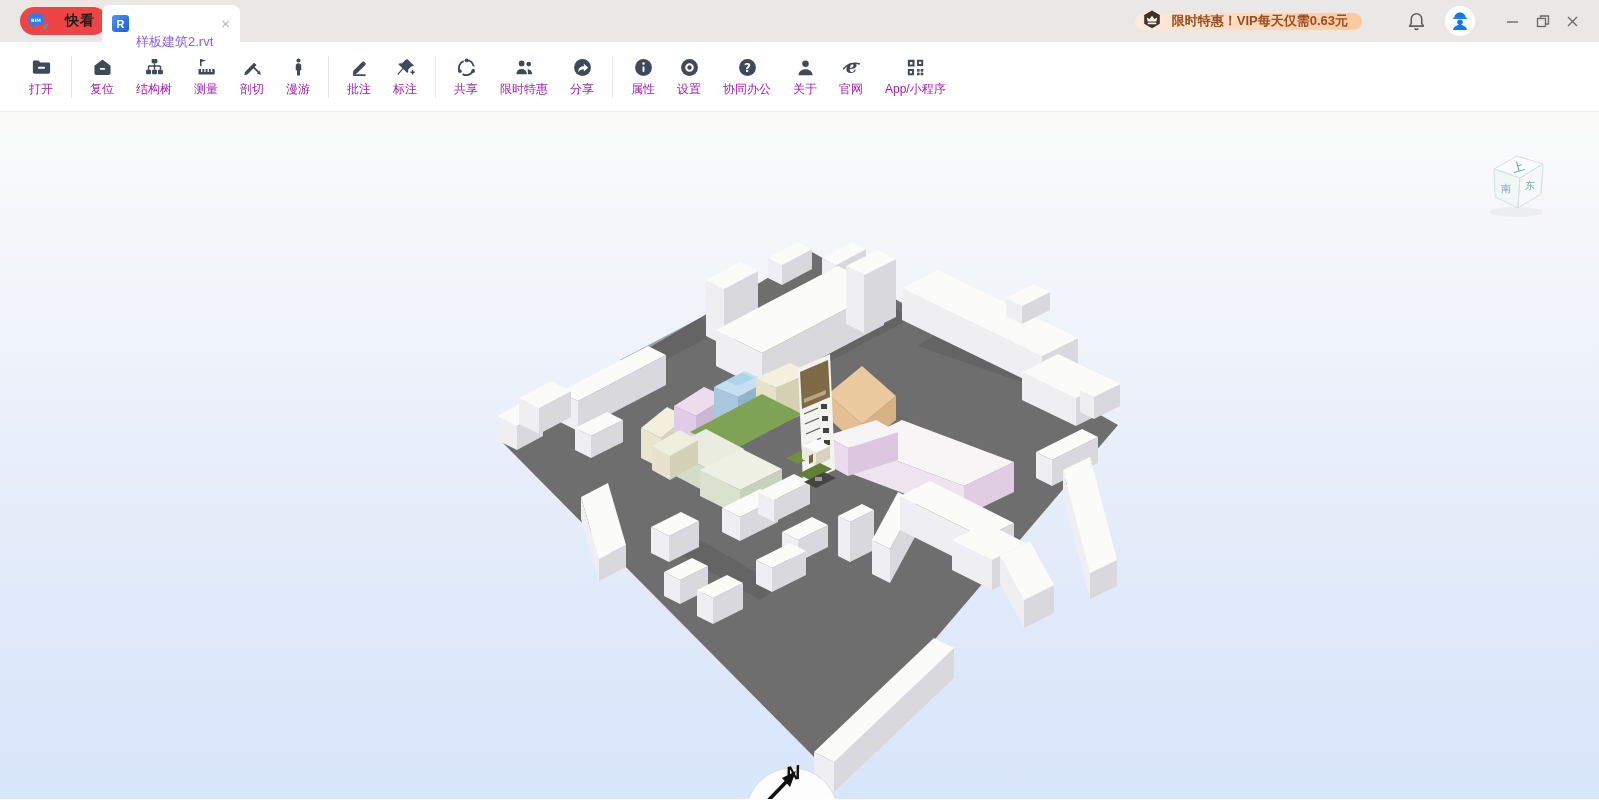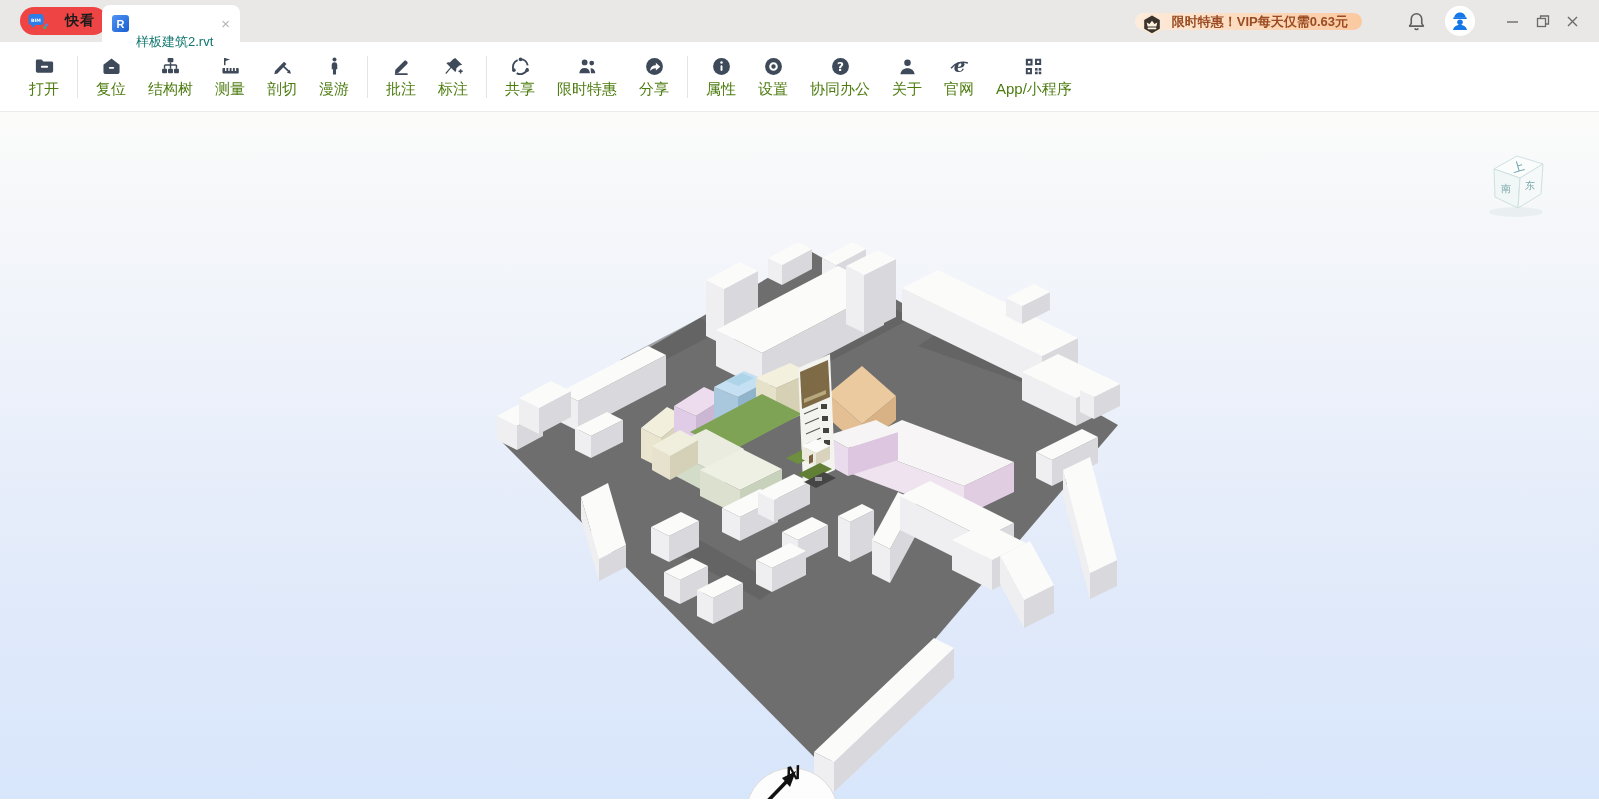--- a/index.html
+++ b/index.html
@@ -6,38 +6,38 @@
     font-family:"Liberation Sans","DejaVu Sans",sans-serif;-webkit-font-smoothing:antialiased;}
   
   .titlebar{position:relative;height:42px;background:#e9e8e6;display:flex;align-items:center;}
   .logo-pill{position:absolute;left:20px;top:7px;height:28px;padding:0 12px 0 8px;border-radius:15px;
     background:#ef4444;display:flex;align-items:center;gap:17px;cursor:pointer;}
   .logo-pill .app-name{font-size:14px;font-weight:700;color:#1c1c1c;letter-spacing:1px;}
   .tab{position:absolute;left:102px;top:5px;height:37px;width:138px;background:#ffffff;
     border-radius:8px 8px 0 0;display:flex;align-items:center;padding:0 10px;box-sizing:border-box;gap:7px;}
   .tab .r-badge{width:17px;height:17px;border-radius:3px;background:linear-gradient(135deg,#4f94f5,#1b5fd0);
     color:#fff;font-size:11px;font-weight:700;display:flex;align-items:center;justify-content:center;flex:0 0 auto;}
-  .tab .tab-title{font-size:13px;color:#0f766e;white-space:nowrap;margin-top:36px;}
+  .tab .tab-title{font-size:13px;color:#8b5cf6;white-space:nowrap;margin-top:36px;}
   .tab .tab-close{margin-left:auto;color:#b3b3b3;font-size:15px;line-height:1;cursor:pointer;}
   .tb-right{position:absolute;right:0;top:0;height:42px;display:flex;align-items:center;}
   .promo{height:17px;border-radius:14px;background:linear-gradient(90deg,#fdecdc,#fbc9a0);
-    display:flex;align-items:flex-start;padding:0 14px 0 4px;gap:7px;cursor:pointer;}
+    display:flex;align-items:center;padding:0 14px 0 4px;gap:7px;cursor:pointer;}
   .promo-text{font-size:13px;font-weight:700;color:#9a4b21;white-space:nowrap;}
   .bell{margin-left:44px;cursor:pointer;display:flex;}
   .avatar{margin-left:18px;width:30px;height:30px;border-radius:50%;background:#fff;overflow:hidden;
     display:flex;align-items:center;justify-content:center;cursor:pointer;}
   .win-btns{display:flex;align-items:center;margin-left:22px;margin-right:12px;}
   .win-btn{width:30px;height:30px;display:flex;align-items:center;justify-content:center;cursor:pointer;}
   
   .toolbar{height:70px;background:#ffffff;border-bottom:1px solid #ececec;display:flex;align-items:center;
     padding-left:18px;box-sizing:border-box;}
   .tool-item{display:flex;flex-direction:column;align-items:center;justify-content:center;
     padding:0 11px;cursor:pointer;user-select:none;}
   .tool-item .t-icon{height:24px;display:flex;align-items:flex-end;}
-  .tool-item .t-label{margin-top:2px;font-size:15px;color:#4d7c0f;white-space:nowrap;}
+  .tool-item .t-label{margin-top:2px;font-size:12px;color:#a21caf;white-space:nowrap;}
   .tool-div{width:1px;height:42px;background:#e4e4e4;margin:0 7px;}
   
   .viewport{width:1599px;height:687px;display:block;}
 </style>
 </head>
 <body>
 
 <div class="titlebar">
   <div class="logo-pill">
     <span style="display:flex;">

